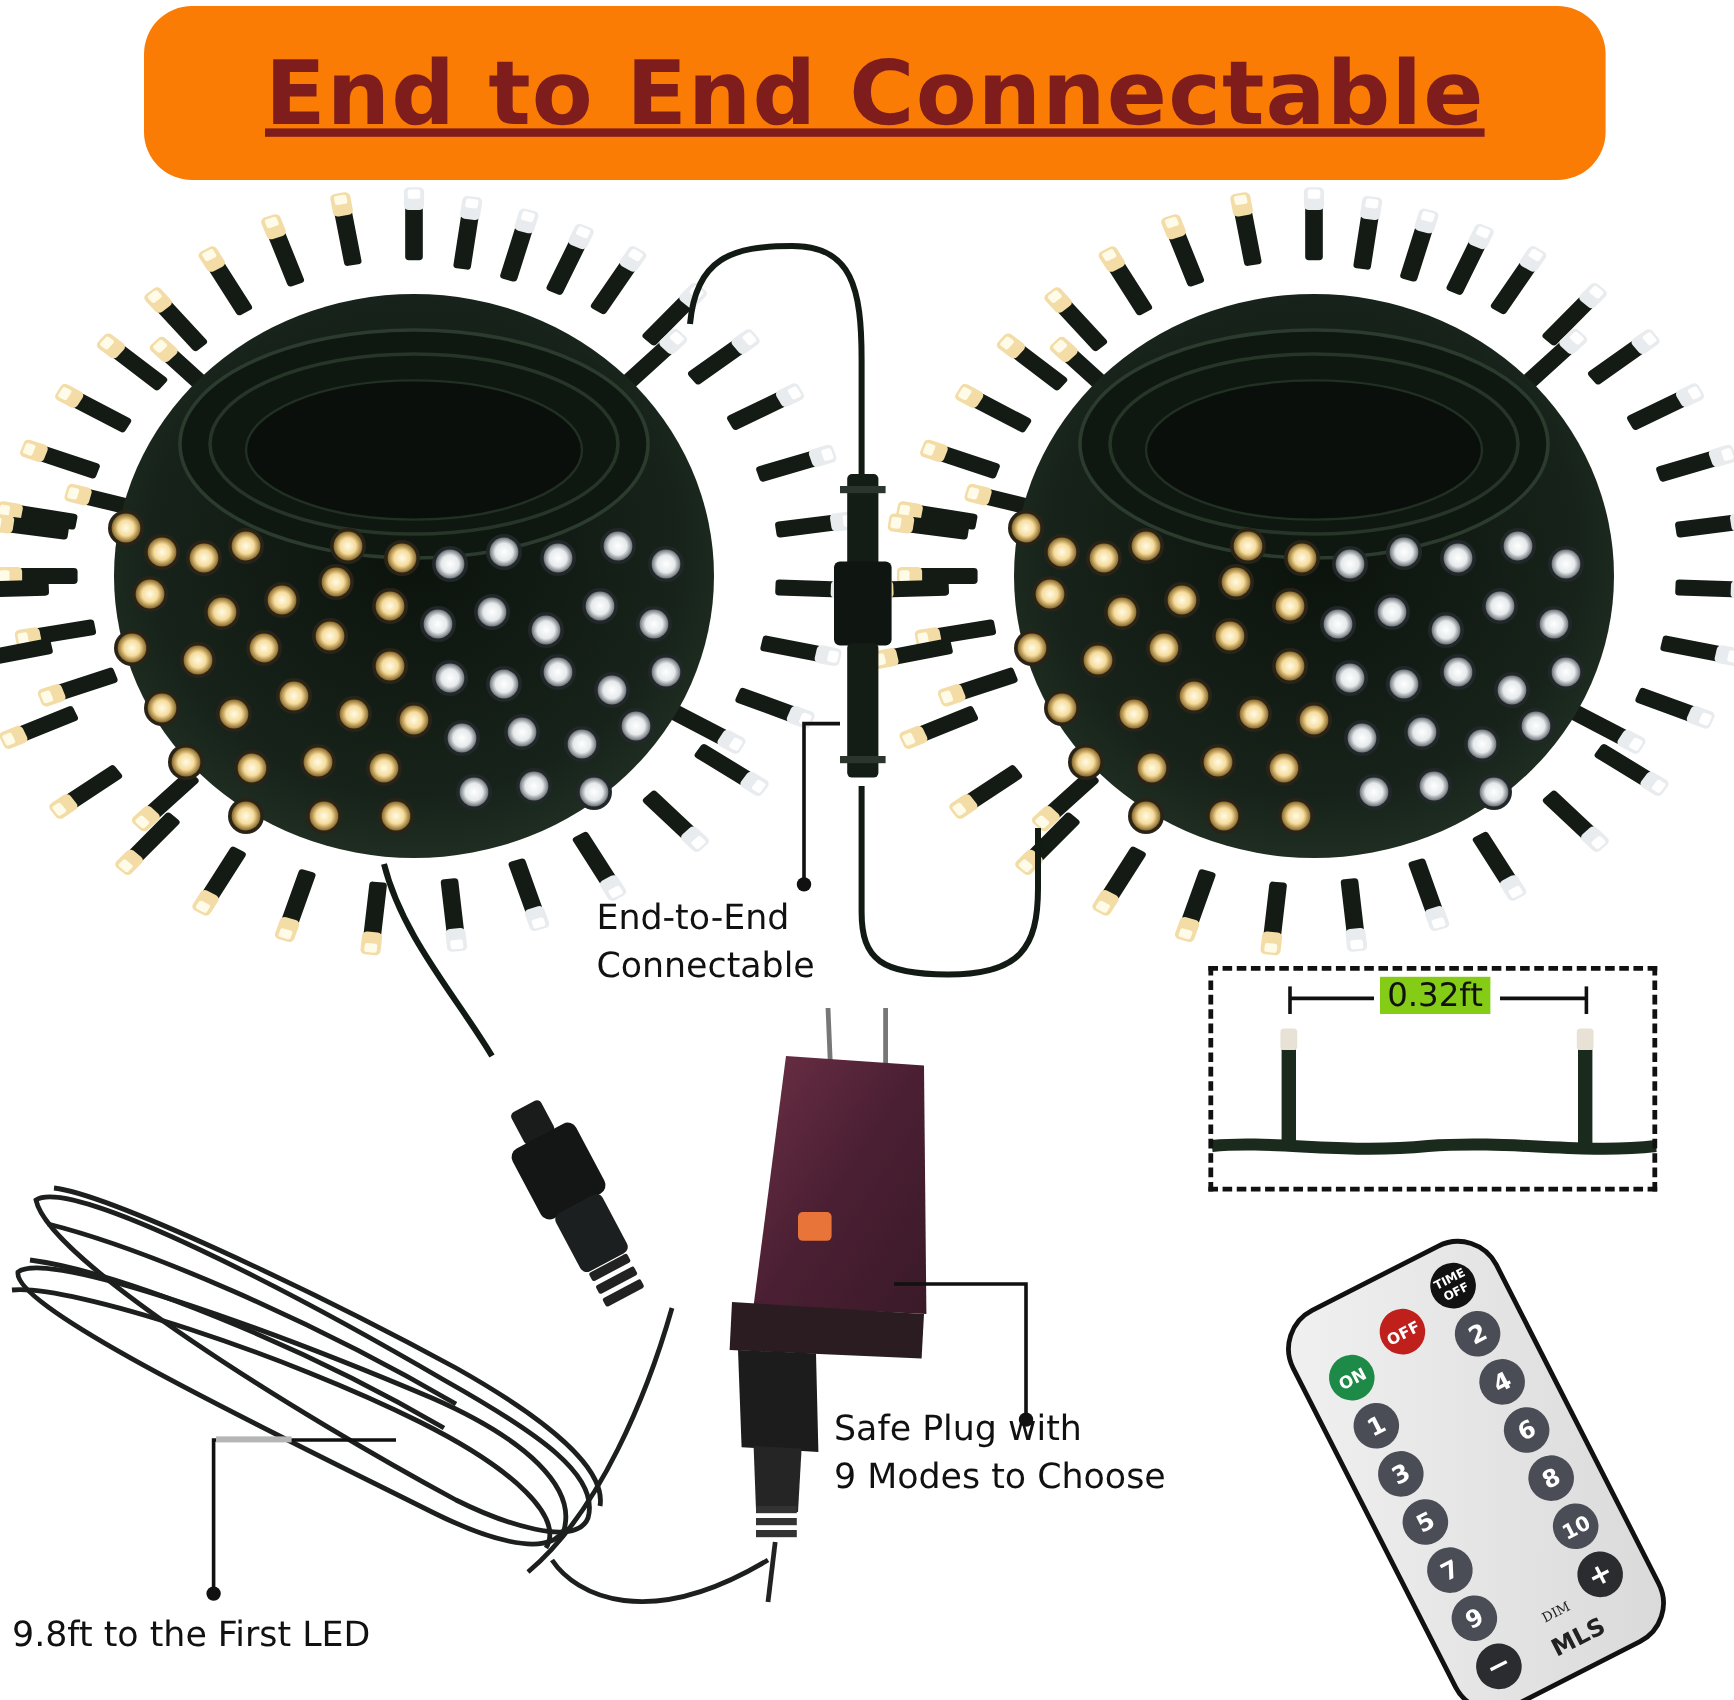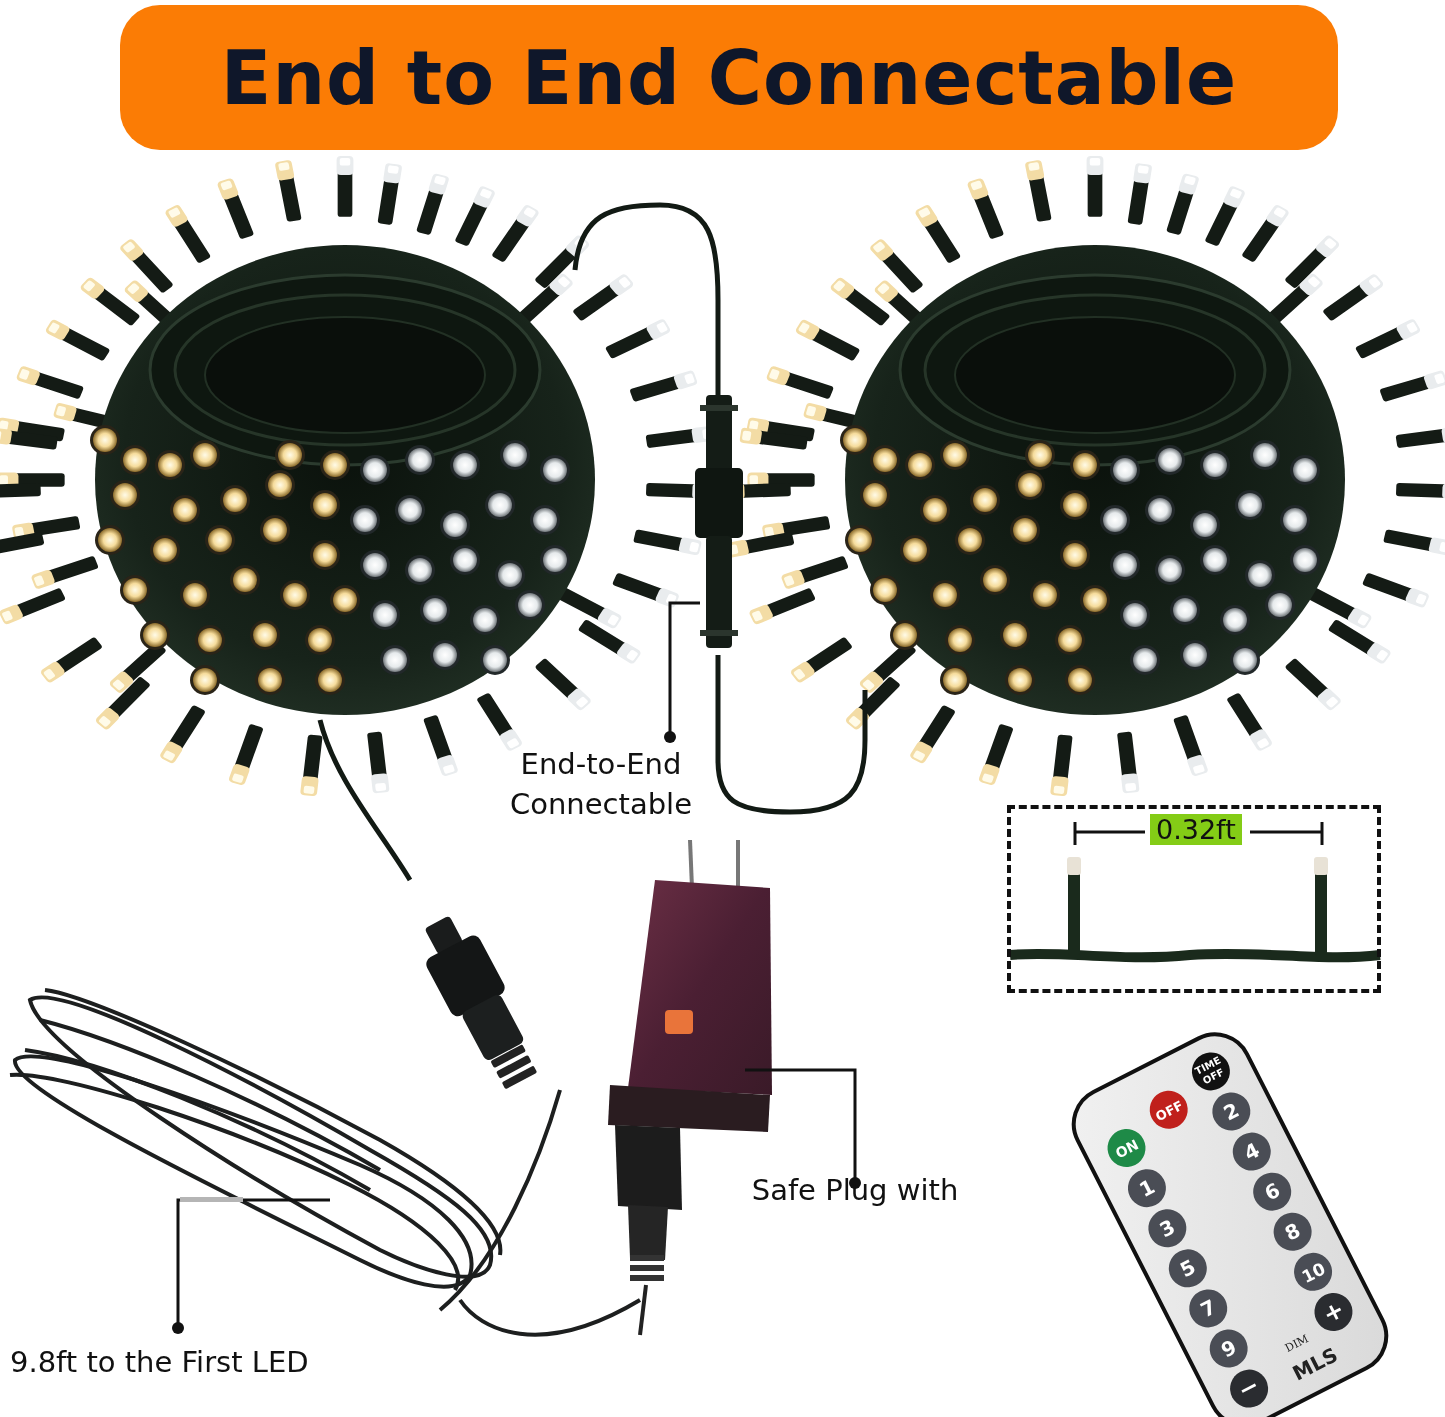--- a/index.html
+++ b/index.html
@@ -3,27 +3,27 @@
 <meta charset="utf-8">
 <style>
   html, body { margin: 0; padding: 0; background: #ffffff; }
   body { width: 1445px; height: 1417px; position: relative; overflow: hidden; font-family: "DejaVu Sans", "Liberation Sans", sans-serif; }
   .banner {
     position: absolute; left: 120px; top: 5px; width: 1218px; height: 145px;
     border-radius: 40px; background: #fb7c05;
     display: flex; align-items: center; justify-content: center;
   }
   .banner-title {
-    color: #0f172a; font-family: "DejaVu Sans", sans-serif; font-weight: bold;
-    font-size: 74px; letter-spacing: 1px;
+    color: #7f1d1d; font-family: "DejaVu Sans", sans-serif; font-weight: bold;
+    font-size: 74px; letter-spacing: 1px; text-decoration: underline;
   }
   .scene { position: absolute; left: 0; top: 0; width: 1445px; height: 1417px; }
   .label {
     position: absolute; color: #111; font-family: "DejaVu Sans", sans-serif;
-    font-size: 29px; line-height: 40px; text-align: center; white-space: nowrap;
+    font-size: 29px; line-height: 40px; text-align: left; white-space: nowrap;
   }
   .label-left { text-align: right; }
   .spacing-box {
     position: absolute; left: 1007px; top: 805px; width: 374px; height: 188px;
     border: 4px dashed #111; box-sizing: border-box;
   }
   .spacing-text {
     position: absolute; left: 1150px; top: 814px; font-size: 27px; color: #111;
     background: #84cc16; padding: 0 6px; font-family: "DejaVu Sans", sans-serif;
   }
@@ -429,17 +429,18 @@
 <div class="spacing-box"></div>
 <span class="spacing-text">0.32ft</span>
 
 <div class="label" style="left:497px; top:744px; width:208px;">
   <div>End-to-End</div>
   <div>Connectable</div>
 </div>
 
 <div class="label" style="left:695px; top:1170px; width:320px;">
   <div>Safe Plug with</div>
+  <div>9 Modes to Choose</div>
 </div>
 
 <div class="label label-left" style="left:10px; top:1342px;">
   <span>9.8ft to the First LED</span>
 </div>
 
 </body></html>

